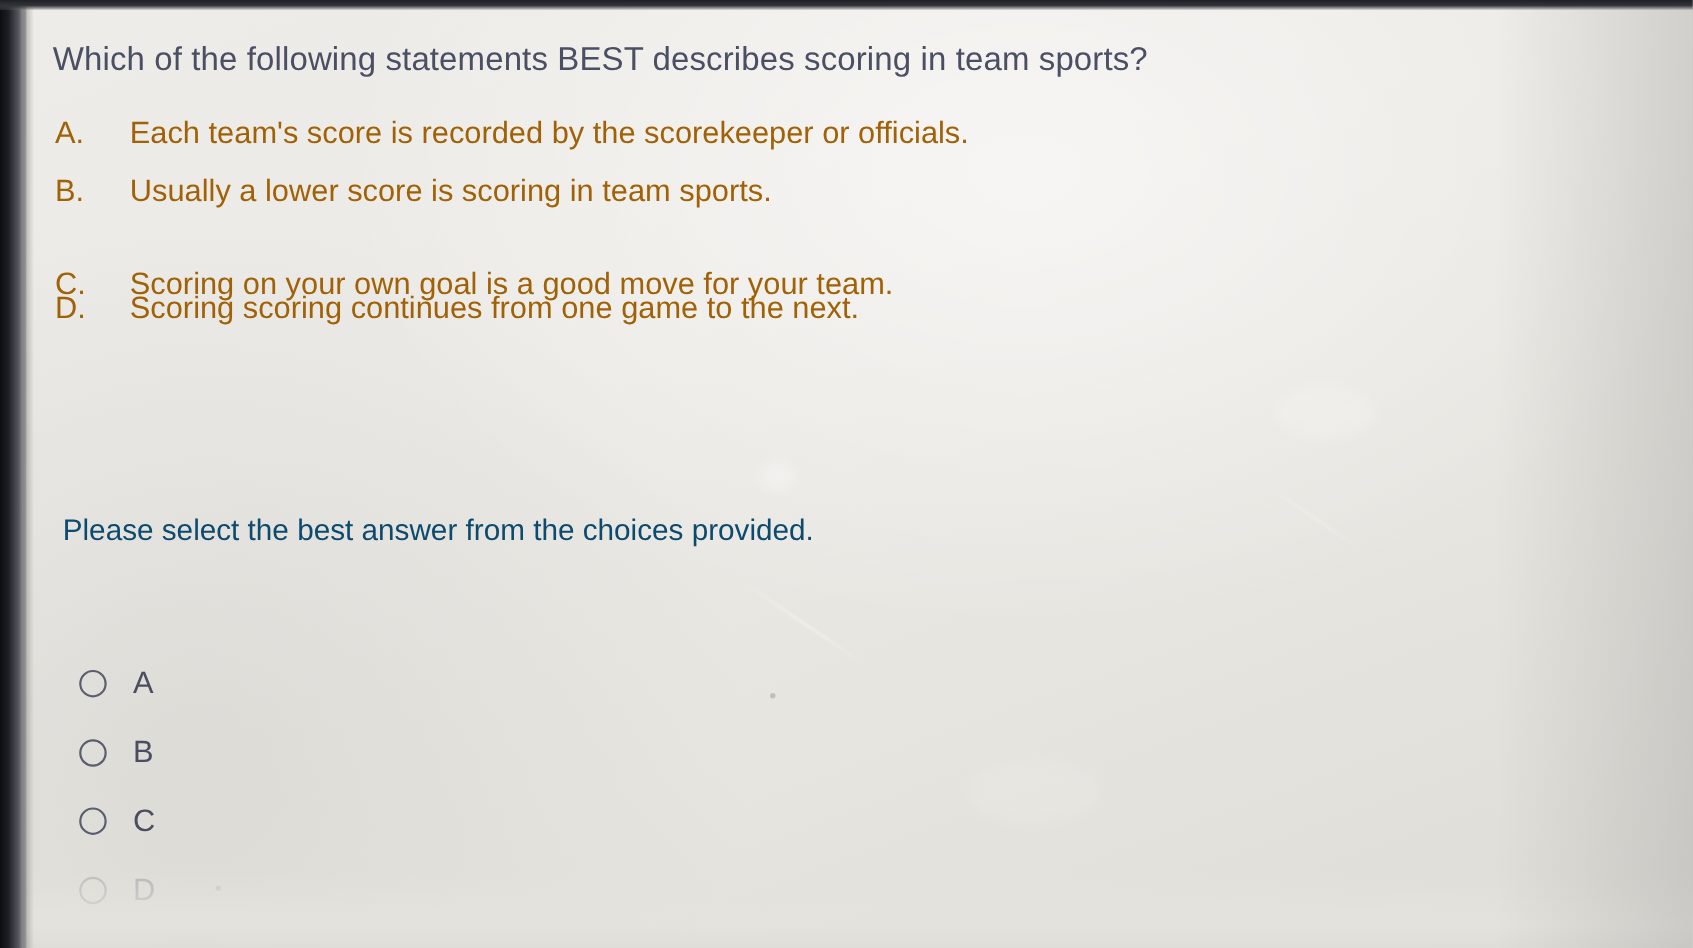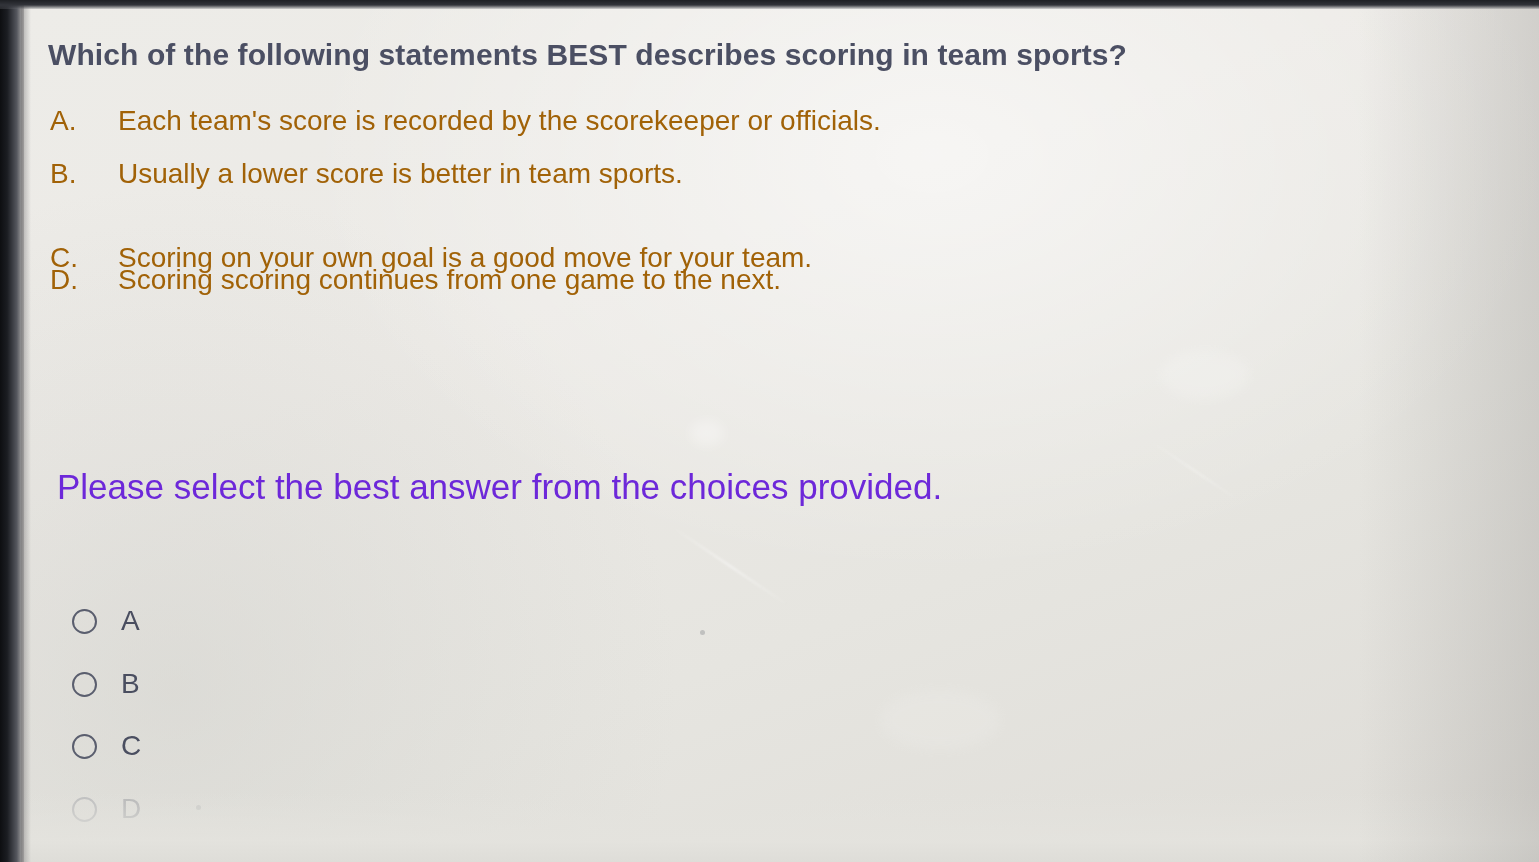--- a/index.html
+++ b/index.html
@@ -84,21 +84,21 @@
     position: absolute;
     left: 0; top: 0;
     width: 1539px; height: 862px;
   }
 
   .q-title {
     position: absolute;
     left: 48px;
     top: 38px;
     font-size: 30px;
-    font-weight: bold;
+    font-weight: normal;
     color: #4b4f63;
     letter-spacing: 0.1px;
     white-space: nowrap;
   }
 
   .choice-row {
     position: absolute;
     left: 50px;
     font-size: 28px;
     color: #a16207;
@@ -106,22 +106,22 @@
   }
   .choice-letter {
     display: inline-block;
     width: 68px;
   }
 
   .instruction {
     position: absolute;
     left: 57px;
     top: 467px;
-    font-size: 35px;
-    color: #6d28d9;
+    font-size: 27px;
+    color: #0c4a6e;
     white-space: nowrap;
   }
 
   .radio-row {
     position: absolute;
     left: 72px;
     display: flex;
     align-items: center;
     gap: 24px;
   }
@@ -174,21 +174,21 @@
   <div class="dot" style="left:196px; top:805px; width:5px; height:5px; opacity:.5;"></div>
 
   <div id="content">
 
     <div class="q-title">Which of the following statements BEST describes scoring in team sports?</div>
 
     <div class="choice-row" style="top:105px;">
       <span class="choice-letter">A.</span><span>Each team's score is recorded by the scorekeeper or officials.</span>
     </div>
     <div class="choice-row" style="top:158px;">
-      <span class="choice-letter">B.</span><span>Usually a lower score is better in team sports.</span>
+      <span class="choice-letter">B.</span><span>Usually a lower score is scoring in team sports.</span>
     </div>
     <div class="choice-row" style="top:211px;margin-top:31px;">
       <span class="choice-letter">C.</span><span>Scoring on your own goal is a good move for your team.</span>
     </div>
     <div class="choice-row" style="top:264px;">
       <span class="choice-letter">D.</span><span>Scoring scoring continues from one game to the next.</span>
     </div>
 
     <div class="instruction">Please select the best answer from the choices provided.</div>
 

